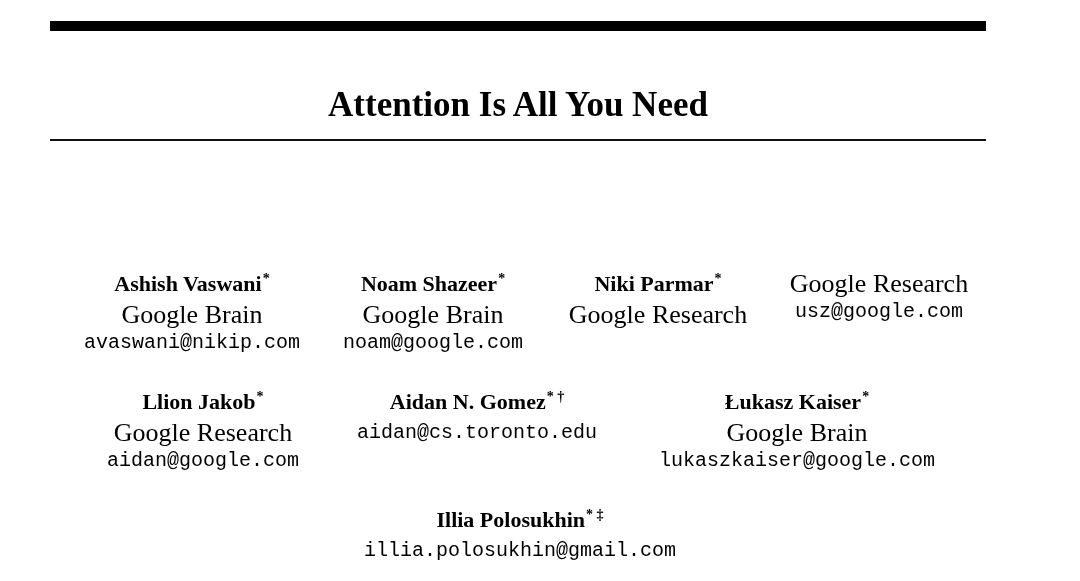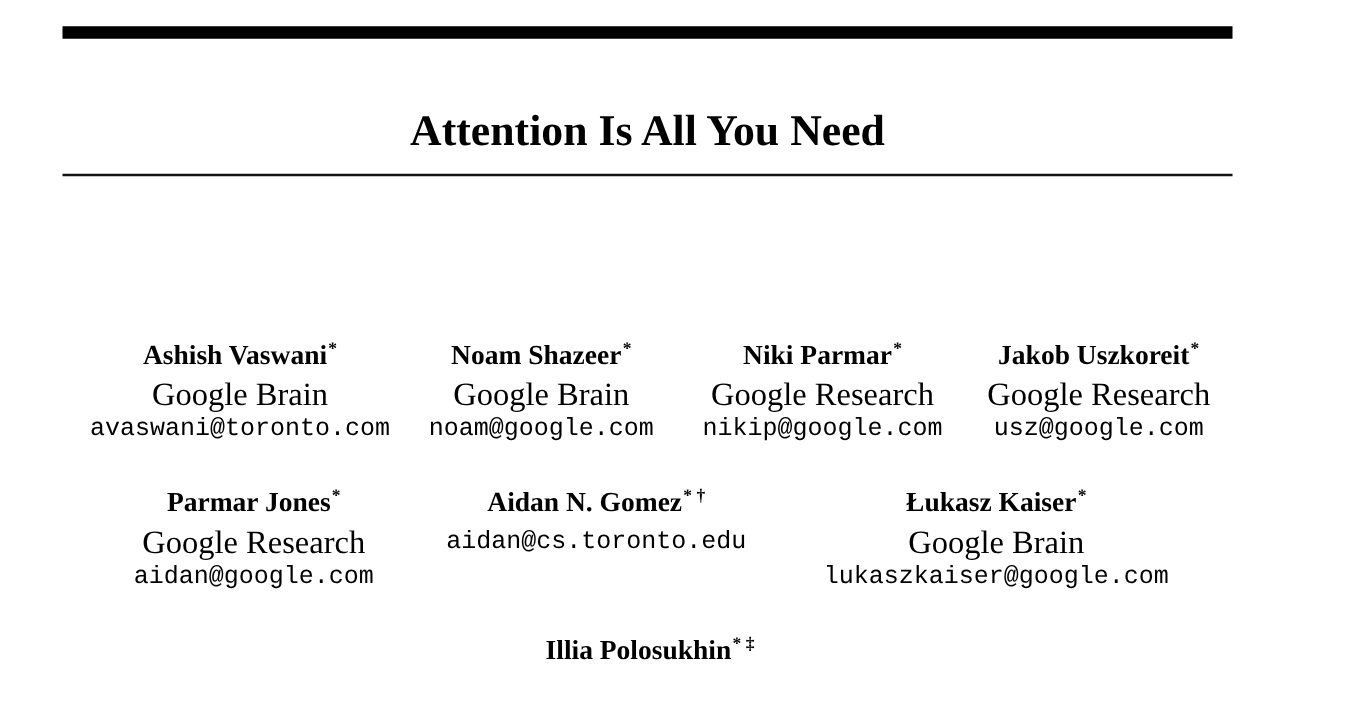--- a/index.html
+++ b/index.html
@@ -71,55 +71,54 @@
 
   <div class="rule-thick"></div>
 
   <h1 class="paper-title">Attention Is All You Need</h1>
 
   <div class="rule-thin"></div>
 
   <div class="author ab0">
     <div class="aname"><span>Ashish Vaswani</span><sup class="marks">*</sup></div>
     <div class="affil">Google Brain</div>
-    <div class="email">avaswani@toronto.com</div>
+    <div class="email">avaswani@nikip.com</div>
   </div>
 
   <div class="author ab1">
     <div class="aname"><span>Noam Shazeer</span><sup class="marks">*</sup></div>
     <div class="affil">Google Brain</div>
     <div class="email">noam@google.com</div>
   </div>
 
   <div class="author ab2">
     <div class="aname"><span>Niki Parmar</span><sup class="marks">*</sup></div>
     <div class="affil">Google Research</div>
-    <div class="email">nikip@google.com</div>
   </div>
 
   <div class="author ab3">
-    <div class="aname"><span>Jakob Uszkoreit</span><sup class="marks">*</sup></div>
     <div class="affil">Google Research</div>
     <div class="email">usz@google.com</div>
   </div>
 
   <div class="author ab4">
-    <div class="aname"><span>Parmar Jones</span><sup class="marks">*</sup></div>
+    <div class="aname"><span>Llion Jakob</span><sup class="marks">*</sup></div>
     <div class="affil">Google Research</div>
     <div class="email">aidan@google.com</div>
   </div>
 
   <div class="author ab5">
     <div class="aname"><span>Aidan N. Gomez</span><sup class="marks">* †</sup></div>
     <div class="email">aidan@cs.toronto.edu</div>
   </div>
 
   <div class="author ab6">
     <div class="aname"><span>Łukasz Kaiser</span><sup class="marks">*</sup></div>
     <div class="affil">Google Brain</div>
     <div class="email">lukaszkaiser@google.com</div>
   </div>
 
   <div class="author ab7">
     <div class="aname"><span>Illia Polosukhin</span><sup class="marks">* ‡</sup></div>
+    <div class="email">illia.polosukhin@gmail.com</div>
   </div>
 
 </div>
 
 </body></html>

